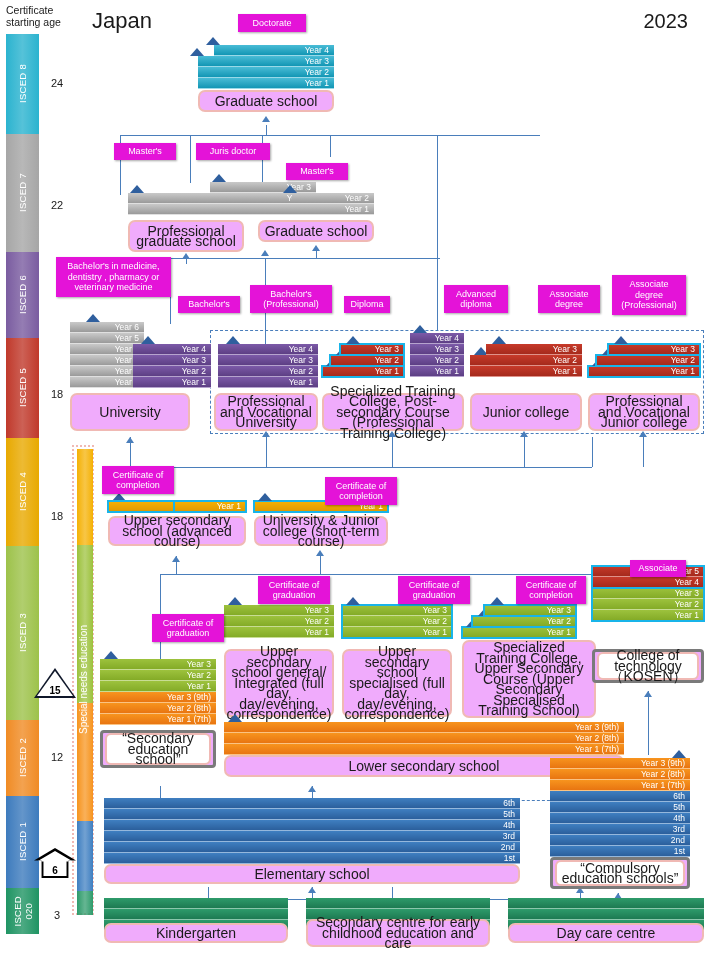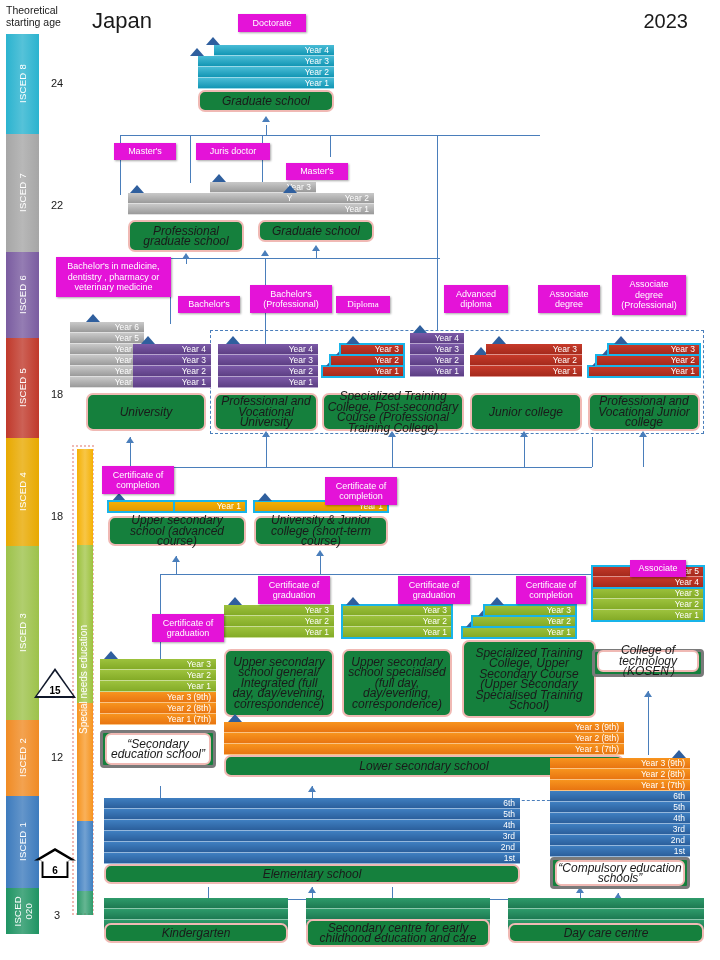--- a/index.html
+++ b/index.html
@@ -39,23 +39,23 @@
     writing-mode:vertical-rl;transform:rotate(180deg);
     pointer-events:none;
   }
 
   
   .marker{position:absolute;font-size:10px;font-weight:bold;color:#000;
     display:flex;align-items:flex-end;justify-content:center;padding-bottom:1px;}
 
   
   .pbox{
-    background:#15803d;border:2px solid #f0b9b4;border-radius:7px;
+    background:#f0abfc;border:2px solid #f0b9b4;border-radius:7px;
     display:flex;align-items:center;justify-content:center;text-align:center;
-    font-size:12px;line-height:10.5px;color:#1a1a1a;padding:1px 3px;font-style:italic;
+    font-size:14px;line-height:10.5px;color:#1a1a1a;padding:1px 3px;
   }
   .pbox.grey{border:3px solid #7a7a7a;border-radius:4px;padding:2px;}
   .pbox.grey > .inner{
     width:100%;height:100%;border:2px solid #f0b9b4;border-radius:6px;background:#fff;
     display:flex;align-items:center;justify-content:center;text-align:center;
   }
 
   
   .stack{display:flex;flex-direction:column-reverse;}
   .yr{
@@ -89,21 +89,21 @@
   .lnv{width:1px;}
   .dash-h{position:absolute;height:0;border-top:1px dashed #4a7ebb;}
   .dash-v{position:absolute;width:0;border-left:1px dashed #4a7ebb;}
   .arrup{position:absolute;width:0;height:0;border-left:4px solid transparent;border-right:4px solid transparent;border-bottom:6px solid #4a7ebb;}
   .entry{position:absolute;width:0;height:0;border-left:7px solid transparent;border-right:7px solid transparent;border-bottom:8px solid #2f5f9e;}
   .boxdash{position:absolute;border:1px dashed #4a7ebb;}
 </style>
 </head>
 <body>
 
-<div class="abs" id="hdr-age" style="white-space:pre-line">Theoretical
+<div class="abs" id="hdr-age" style="white-space:pre-line">Certificate
 starting age</div>
 <div class="abs" id="hdr-country">Japan</div>
 <div class="abs" id="hdr-year">2023</div>
 <div class="abs" id="copyright">© EducationGPS</div>
 
 <div id="layer-isced">
     <div class="abs isced" style="top: 34px; height: 100px; background: linear-gradient(90deg, rgb(43, 179, 207), rgba(43, 179, 207, 0.8), rgb(43, 179, 207));">
       <span>ISCED 8</span>
     </div>
     <div class="abs isced" style="top: 134px; height: 118px; background: linear-gradient(90deg, rgb(166, 166, 166), rgba(166, 166, 166, 0.8), rgb(166, 166, 166));">
@@ -276,21 +276,21 @@
       <div class="yr c-grey">Year 6</div>
     </div>
     <div class="entry" style="left: 86px; top: 314px;"></div>
     <div class="abs stack" style="left: 133px; top: 344px; width: 78px; height: 44px;">
       <div class="yr c-purple">Year 1</div>
       <div class="yr c-purple">Year 2</div>
       <div class="yr c-purple">Year 3</div>
       <div class="yr c-purple">Year 4</div>
     </div>
     <div class="entry" style="left: 141px; top: 336px;"></div>
-    <div class="abs pbox" style="left: 70px; top: 393px; width: 120px; height: 38px; margin-left: 16px;">
+    <div class="abs pbox" style="left: 70px; top: 393px; width: 120px; height: 38px;">
       <span>University</span>
     </div>
     <div class="abs stack" style="left: 218px; top: 344px; width: 100px; height: 44px;">
       <div class="yr c-purple">Year 1</div>
       <div class="yr c-purple">Year 2</div>
       <div class="yr c-purple">Year 3</div>
       <div class="yr c-purple">Year 4</div>
     </div>
     <div class="entry" style="left: 226px; top: 336px;"></div>
     <div class="abs pbox" style="left: 214px; top: 393px; width: 104px; height: 38px;">
@@ -414,21 +414,21 @@
     <div class="abs stack cyanout" style="left: 592px; top: 588px; width: 112px; height: 33px;">
       <div class="yr c-green">Year 1</div>
       <div class="yr c-green">Year 2</div>
       <div class="yr c-green">Year 3</div>
     </div>
     <div class="entry" style="left: 596px; top: 580px;"></div>
     <div class="abs stack cyanout" style="left: 592px; top: 566px; width: 112px; height: 22px;">
       <div class="yr c-red">Year 4</div>
       <div class="yr c-red">Year 5</div>
     </div>
-    <div class="abs pbox grey" style="left: 592px; top: 649px; width: 112px; height: 28px; align-items: flex-end;">
+    <div class="abs pbox grey" style="left: 592px; top: 649px; width: 112px; height: 34px;">
       <div class="inner">
         <span>College of technology （KOSEN）</span>
       </div>
     </div>
     <div class="abs stack" style="left: 224px; top: 722px; width: 400px; height: 33px;">
       <div class="yr c-orange">Year 1 (7th)</div>
       <div class="yr c-orange">Year 2 (8th)</div>
       <div class="yr c-orange">Year 3 (9th)</div>
     </div>
     <div class="entry" style="left: 228px; top: 714px;"></div>
@@ -491,21 +491,21 @@
     </div>
   </div>
 <div id="layer-awards">
     <div class="abs award" style="left: 238px; top: 14px; width: 68px; height: 18px;">Doctorate</div>
     <div class="abs award" style="left: 114px; top: 143px; width: 62px; height: 17px;">Master's</div>
     <div class="abs award" style="left: 196px; top: 143px; width: 74px; height: 17px;">Juris doctor</div>
     <div class="abs award" style="left: 286px; top: 163px; width: 62px; height: 17px;">Master's</div>
     <div class="abs award" style="left: 56px; top: 257px; width: 115px; height: 40px;">Bachelor's in medicine, dentistry , pharmacy or veterinary medicine</div>
     <div class="abs award" style="left: 178px; top: 296px; width: 62px; height: 17px;">Bachelor's</div>
     <div class="abs award" style="left: 250px; top: 285px; width: 82px; height: 28px;">Bachelor's (Professional)</div>
-    <div class="abs award" style="left: 336px; top: 296px; width: 54px; height: 17px; font-family: Liberation Serif, serif;">Diploma</div>
+    <div class="abs award" style="left: 344px; top: 296px; width: 46px; height: 17px;">Diploma</div>
     <div class="abs award" style="left: 444px; top: 285px; width: 64px; height: 28px;">Advanced diploma</div>
     <div class="abs award" style="left: 538px; top: 285px; width: 62px; height: 28px;">Associate degree</div>
     <div class="abs award" style="left: 612px; top: 275px; width: 74px; height: 40px;">Associate degree (Professional)</div>
     <div class="abs award" style="left: 102px; top: 466px; width: 72px; height: 28px;">Certificate of completion</div>
     <div class="abs award" style="left: 325px; top: 477px; width: 72px; height: 28px;">Certificate of completion</div>
     <div class="abs award" style="left: 152px; top: 614px; width: 72px; height: 28px;">Certificate of graduation</div>
     <div class="abs award" style="left: 258px; top: 576px; width: 72px; height: 28px;">Certificate of graduation</div>
     <div class="abs award" style="left: 398px; top: 576px; width: 72px; height: 28px;">Certificate of graduation</div>
     <div class="abs award" style="left: 516px; top: 576px; width: 70px; height: 28px;">Certificate of completion</div>
     <div class="abs award" style="left: 630px; top: 560px; width: 56px; height: 17px;">Associate</div>

